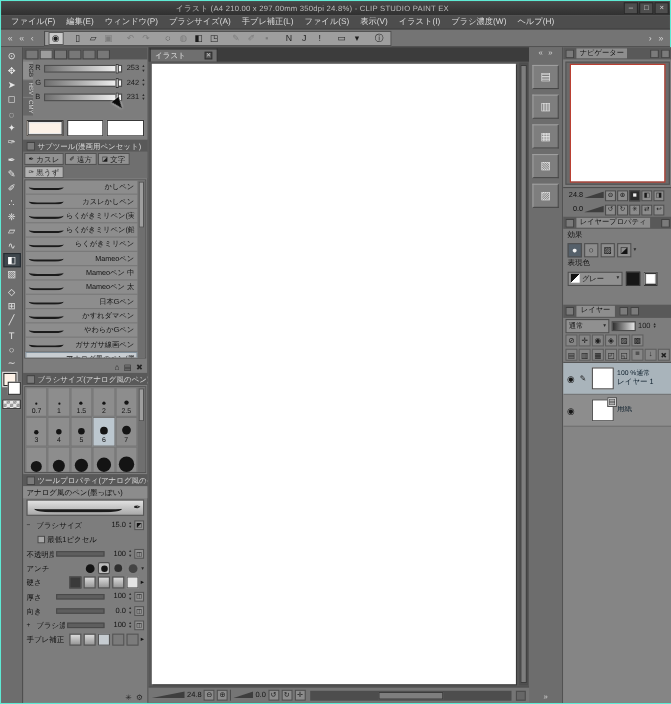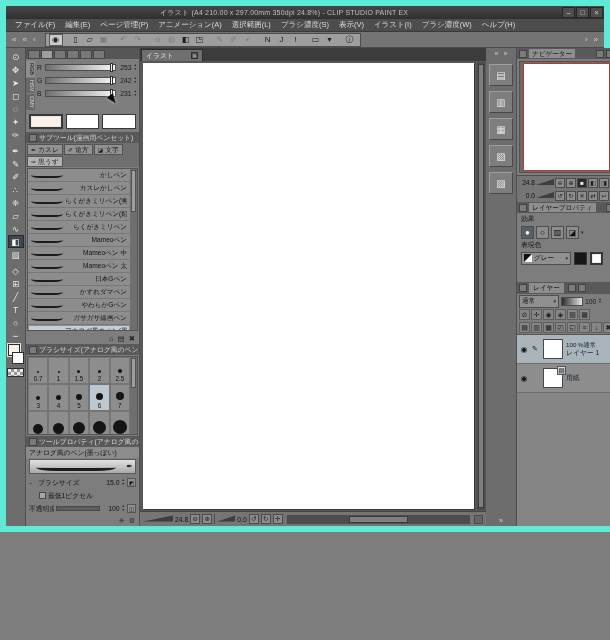--- a/index.html
+++ b/index.html
@@ -1,18 +1,18 @@
 <!DOCTYPE html>
 <html><head>
 <meta charset="utf-8">
 <style>
 *{box-sizing:border-box;margin:0;padding:0}
 html,body{width:610px;height:640px;background:#7d7d7d;overflow:hidden}
 body{font-family:"Liberation Sans","DejaVu Sans",sans-serif;color:#1c1c1c;-webkit-font-smoothing:antialiased}
-.window{position:relative;width:610px;height:532px;background:#7d7d7d;border:6px solid #5eead4}
+.window{position:relative;width:610px;height:640px;background:#7d7d7d;border:1px solid #5eead4}
 
 .titlebar{height:13px;background:linear-gradient(#474747,#303030);display:flex;align-items:center;color:#bdbdbd;font-size:7px}
 .titlebar .title{flex:1;text-align:center;letter-spacing:.2px}
 .winbtn{width:13px;height:11px;margin-right:1px;background:#4e4e4e;border:1px solid #272727;color:#d7d7d7;font-size:7px;line-height:9px;text-align:center}
 .menubar{height:13px;background:#4d4d4d;display:flex;align-items:center;padding-left:4px;border-bottom:1px solid #3a3a3a}
 .menu-item{color:#dcdcdc;font-size:7.5px;padding:0 5px;white-space:nowrap}
 .commandbar{height:16px;background:#747474;display:flex;align-items:center;border-bottom:1px solid #4a4a4a;padding:0 3px}
 .chev{color:#d2d2d2;font-size:8px;padding:0 3px}
 .cmdstrip{height:14px;background:#9e9e9e;border:1px solid #4c4c4c;display:flex;align-items:center;padding:0 3px;margin-left:6px}
 .cmdbtn{width:14px;height:12px;display:flex;align-items:center;justify-content:center;font-size:8px;color:#1d1d1d}
@@ -177,24 +177,24 @@
   <div class="titlebar">
     <span class="title">イラスト (A4 210.00 x 297.00mm 350dpi 24.8%) - CLIP STUDIO PAINT EX</span>
     <span class="winbtn">–</span>
     <span class="winbtn">□</span>
     <span class="winbtn">×</span>
   </div>
 
   <div class="menubar">
     <span class="menu-item">ファイル(F)</span>
     <span class="menu-item">編集(E)</span>
-    <span class="menu-item">ページ管理(P)</span>
-    <span class="menu-item">アニメーション(A)</span>
-    <span class="menu-item">選択範囲(L)</span>
-    <span class="menu-item">ブラシ濃度(S)</span>
+    <span class="menu-item">ウィンドウ(P)</span>
+    <span class="menu-item">ブラシサイズ(A)</span>
+    <span class="menu-item">手ブレ補正(L)</span>
+    <span class="menu-item">ファイル(S)</span>
     <span class="menu-item">表示(V)</span>
     <span class="menu-item">イラスト(I)</span>
     <span class="menu-item">ブラシ濃度(W)</span>
     <span class="menu-item">ヘルプ(H)</span>
   </div>
 
   <div class="commandbar">
     <span class="chev">«</span>
     <span class="chev">«</span>
     <span class="chev">‹</span>

